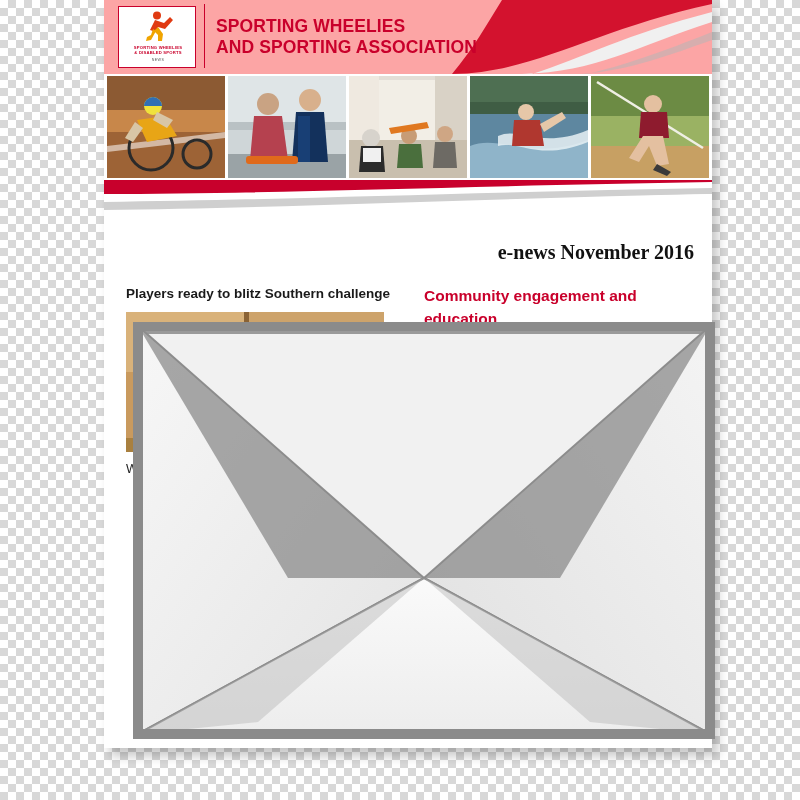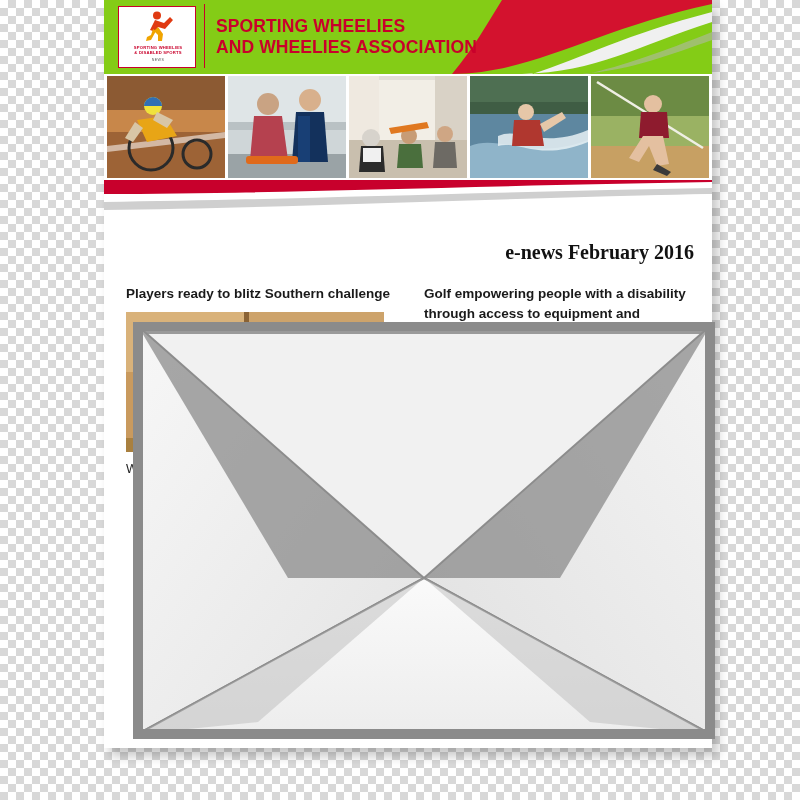--- a/index.html
+++ b/index.html
@@ -39,21 +39,21 @@
     box-shadow: 6px 8px 10px rgba(0,0,0,0.22);
   }
 
   
   .header {
     position: absolute;
     left: 0; top: 0;
     width: 608px;
     height: 74px;
     overflow: hidden;
-    background: #84cc16;
+    background: #fca5a5;
   }
   .header-swoosh {
     position: absolute;
     right: 0; top: 0;
     width: 330px;
     height: 74px;
   }
   .logo-box {
     position: absolute;
     left: 14px;
@@ -227,21 +227,21 @@
       <div class="logo-text">
         <span>SPORTING WHEELIES</span><br>
         <span>&amp; DISABLED SPORTS</span>
       </div>
       <div class="logo-sub">NEWS</div>
     </div>
     <div class="logo-divider"></div>
 
     <div class="org-title">
       <span>SPORTING WHEELIES</span><br>
-      <span>AND WHEELIES ASSOCIATION</span>
+      <span>AND SPORTING ASSOCIATION</span>
     </div>
   </div>
 
   <div class="photostrip">
 
     <div class="photo">
       <svg viewBox="0 0 118 102" preserveAspectRatio="none" width="100%" height="100%">
         <rect width="118" height="102" fill="#b7703a"></rect>
         <rect y="0" width="118" height="34" fill="#8c5a33"></rect>
         <rect y="34" width="118" height="22" fill="#c8874a"></rect>
@@ -321,21 +321,21 @@
 
   <div class="hero-bottom">
     <svg viewBox="0 0 608 42" preserveAspectRatio="none" width="608" height="42">
       <path d="M0,0 L608,0 L608,6 C420,10 200,20 60,42 L0,42 Z" fill="#c8002c"></path>
       <path d="M0,14 C160,14 360,6 608,2 L608,10 C380,16 180,26 40,42 L0,42 Z" fill="#ffffff"></path>
       <path d="M0,22 C170,20 380,12 608,8 L608,14 C400,20 200,30 50,42 L0,42 Z" fill="#cfcfcf"></path>
       <path d="M0,30 C180,28 400,18 608,14 L608,42 L0,42 Z" fill="#ffffff"></path>
     </svg>
   </div>
 
-  <div class="enews">e-news February 2016</div>
+  <div class="enews">e-news November 2016</div>
 
   <div class="col col-left">
     <h3 class="art-head">Players ready to blitz Southern challenge</h3>
     <div class="art-photo">
       <svg viewBox="0 0 258 140" preserveAspectRatio="none" width="100%" height="100%">
         <rect width="258" height="140" fill="#c99a5e"></rect>
         <rect x="0" y="0" width="258" height="60" fill="#d9b27a"></rect>
         <rect x="120" y="0" width="138" height="140" fill="#cda36b"></rect>
         <rect x="118" y="0" width="5" height="140" fill="#8a6234"></rect>
         <rect x="130" y="36" width="108" height="104" fill="#e0c18f"></rect>
@@ -346,20 +346,21 @@
         <path d="M26,94 L86,94 M56,68 L56,120" stroke="#5c2d0c" stroke-width="2.2" fill="none"></path>
         <path d="M34,76 C52,90 52,100 34,112" stroke="#5c2d0c" stroke-width="2" fill="none"></path>
         <path d="M78,76 C60,90 60,100 78,112" stroke="#5c2d0c" stroke-width="2" fill="none"></path>
         <rect x="0" y="126" width="258" height="14" fill="#a9803f"></rect>
       </svg>
     </div>
     <div class="art-body nowrap">Wheelchair basketball players in action</div>
   </div>
 
   <div class="col col-right">
+    <h2 class="col-head">Community engagement and education</h2>
     <h3 class="art-head">Golf empowering people with a disability through access to equipment and programs</h3>
     <div class="art-photo">
       <svg viewBox="0 0 258 140" preserveAspectRatio="none" width="100%" height="100%">
         <rect width="258" height="140" fill="#6f8f3e"></rect>
         <rect y="0" width="258" height="34" fill="#3f5a24"></rect>
         <rect y="26" width="258" height="16" fill="#55732f"></rect>
         <rect y="42" width="258" height="98" fill="#7fa349"></rect>
         <path d="M0,96 C70,84 160,92 258,82 L258,140 L0,140 Z" fill="#8fb455"></path>
         <circle cx="24" cy="18" r="14" fill="#4f6b2c"></circle>
         <circle cx="60" cy="14" r="12" fill="#44602a"></circle>

